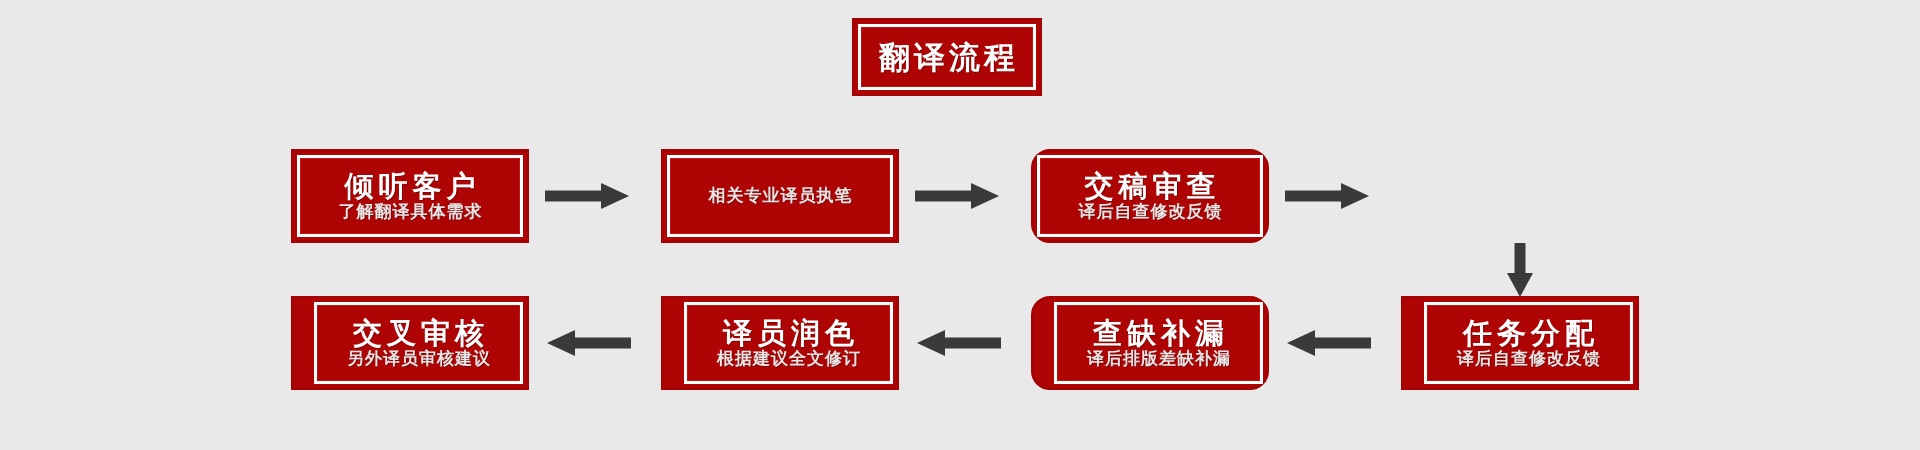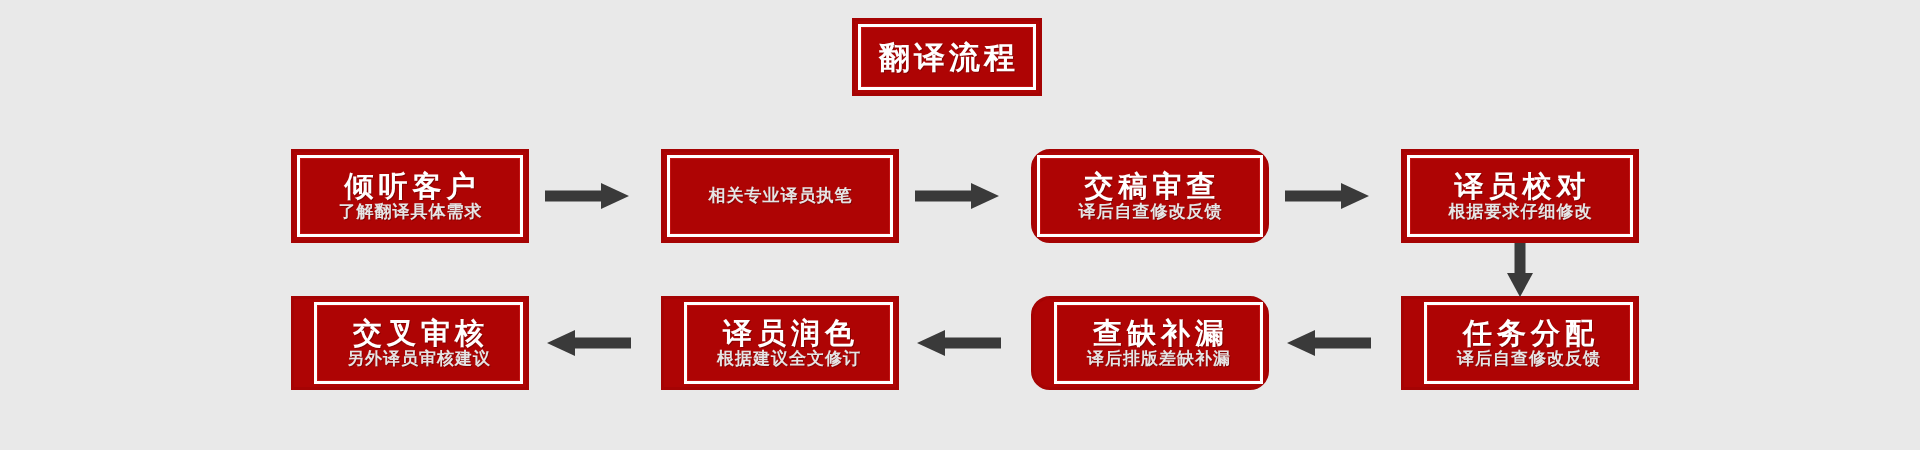--- a/index.html
+++ b/index.html
@@ -140,26 +140,20 @@
     </div>
   </div>
 
   <div class="rbox step-box row1 col3">
     <div class="inner">
       <div class="box-title">交稿审查</div>
       <div class="box-sub">译后自查修改反馈</div>
     </div>
   </div>
 
-  <div class="rbox step-box row1 col4">
-    <div class="inner">
-      <div class="box-title">译员校对</div>
-      <div class="box-sub">根据要求仔细修改</div>
-    </div>
-  </div>
 
   <div class="rbox step-box row2 col4">
     <div class="inner">
       <div class="box-title">任务分配</div>
       <div class="box-sub">译后自查修改反馈</div>
     </div>
   </div>
 
   <div class="rbox step-box row2 col2">
     <div class="inner">

